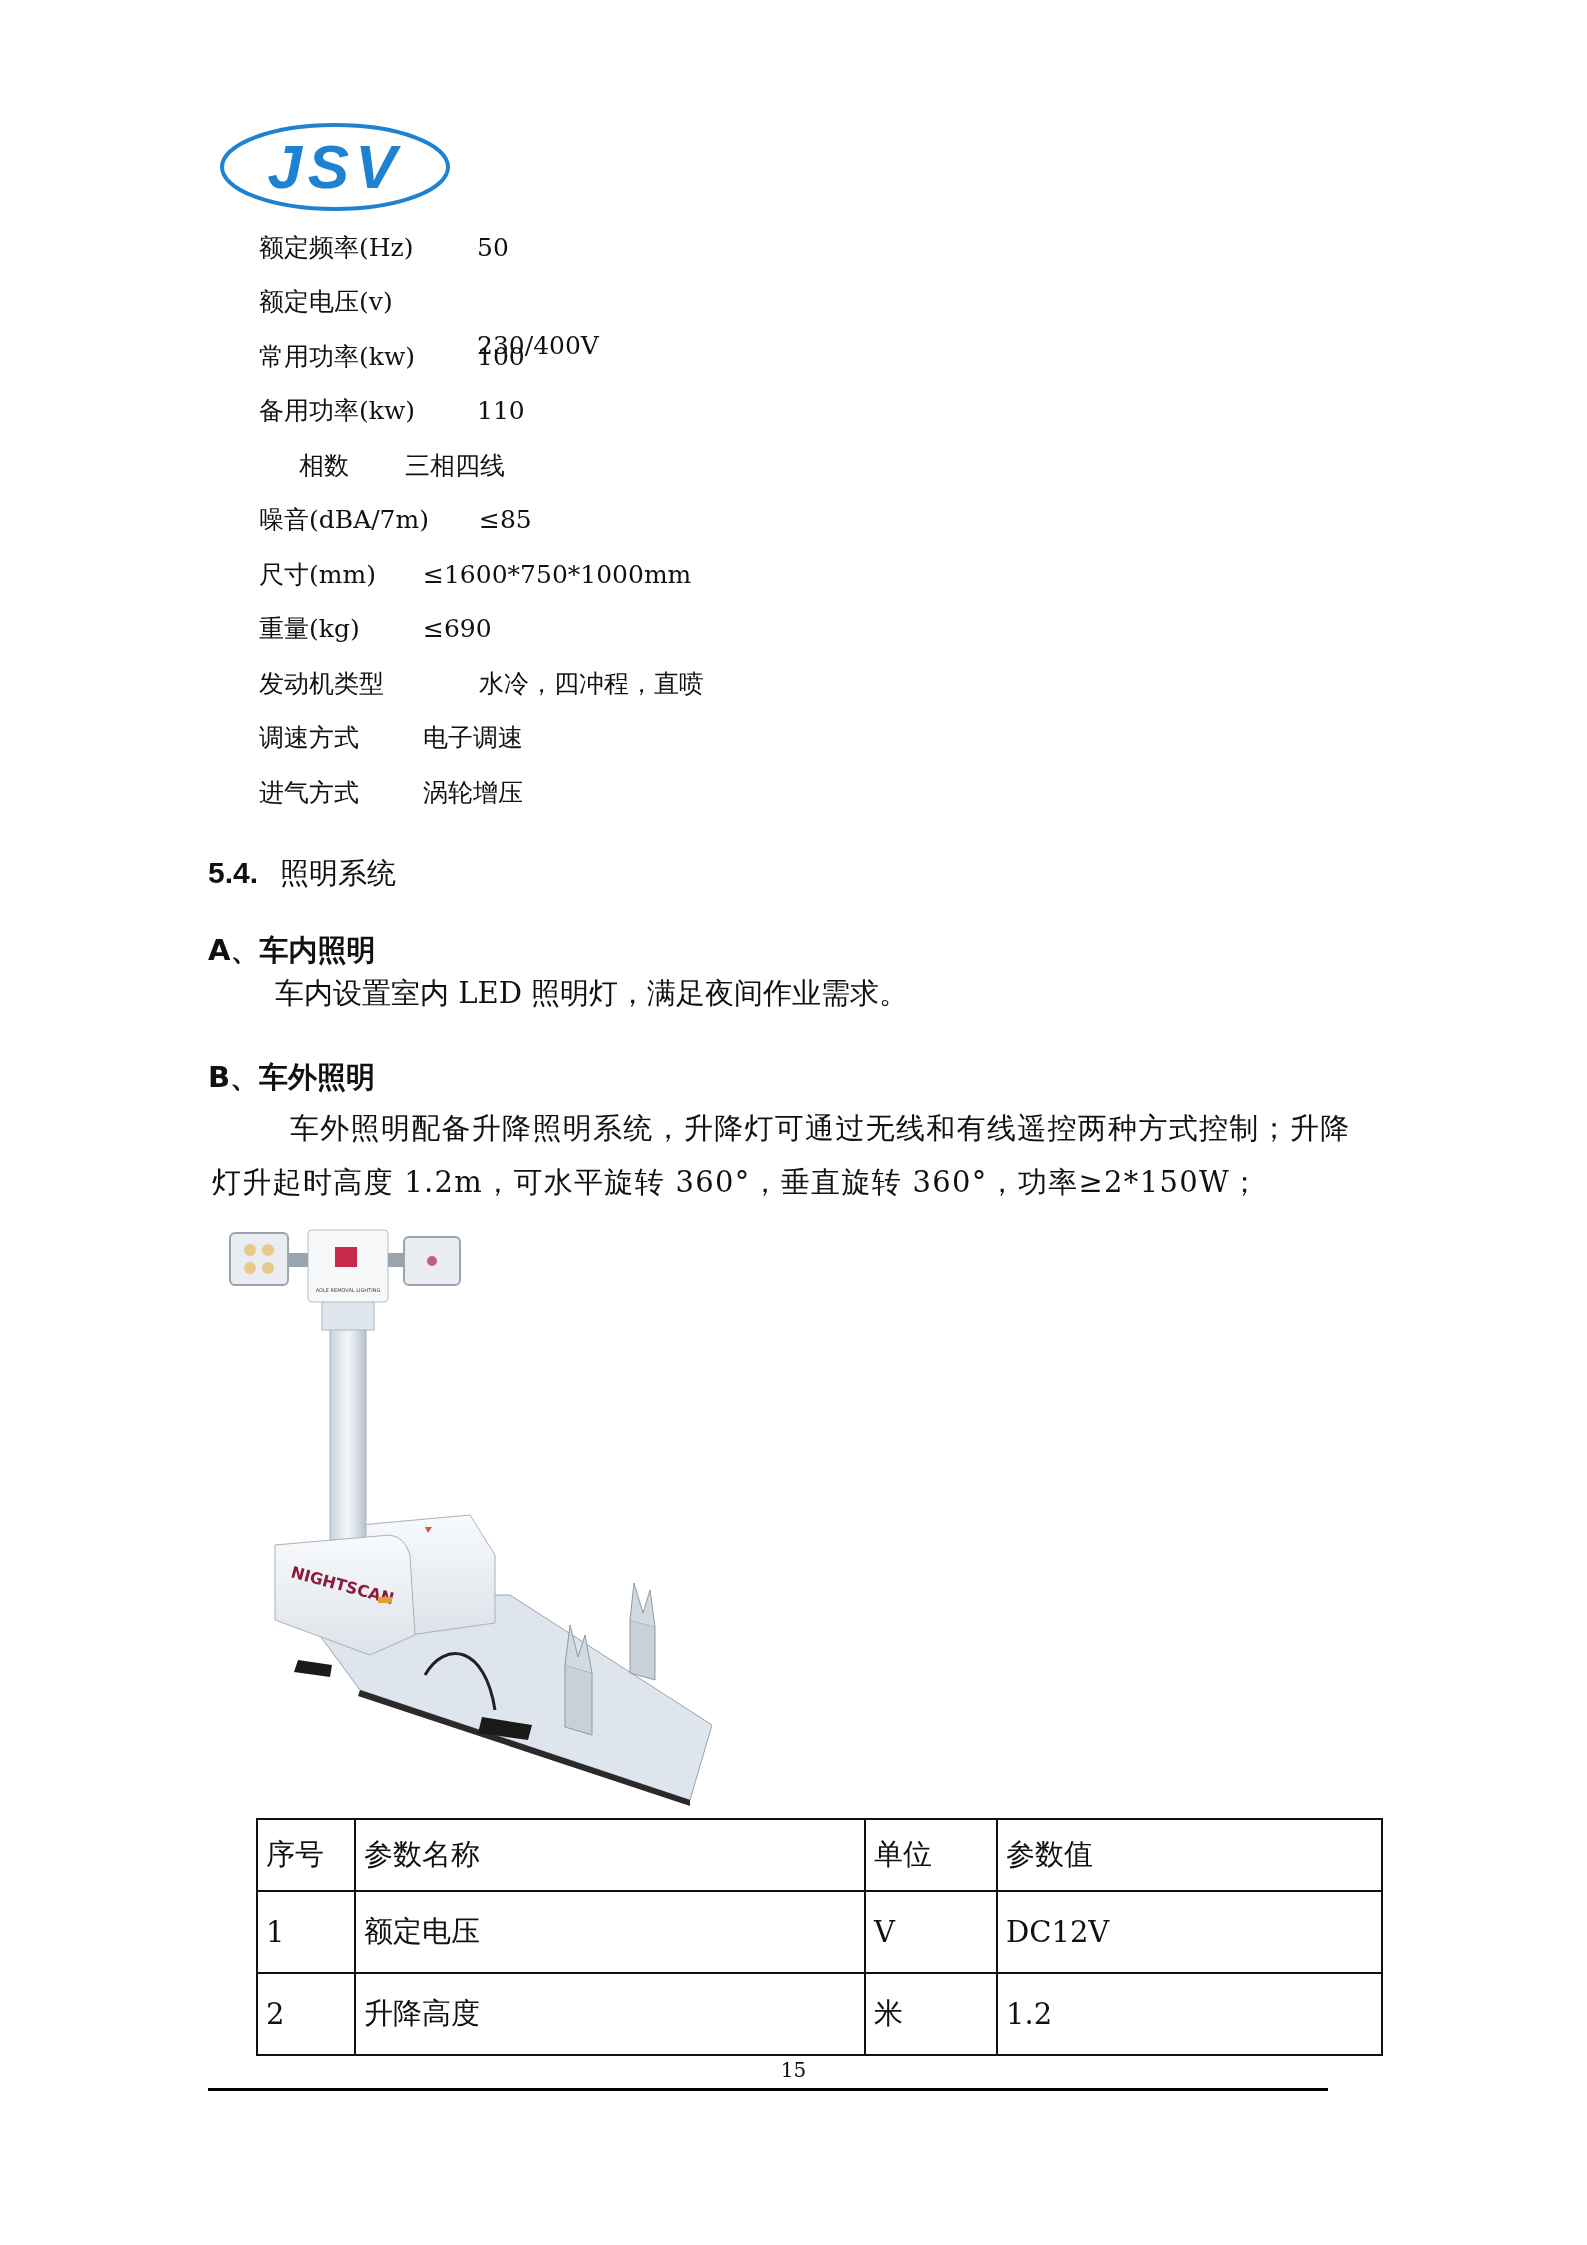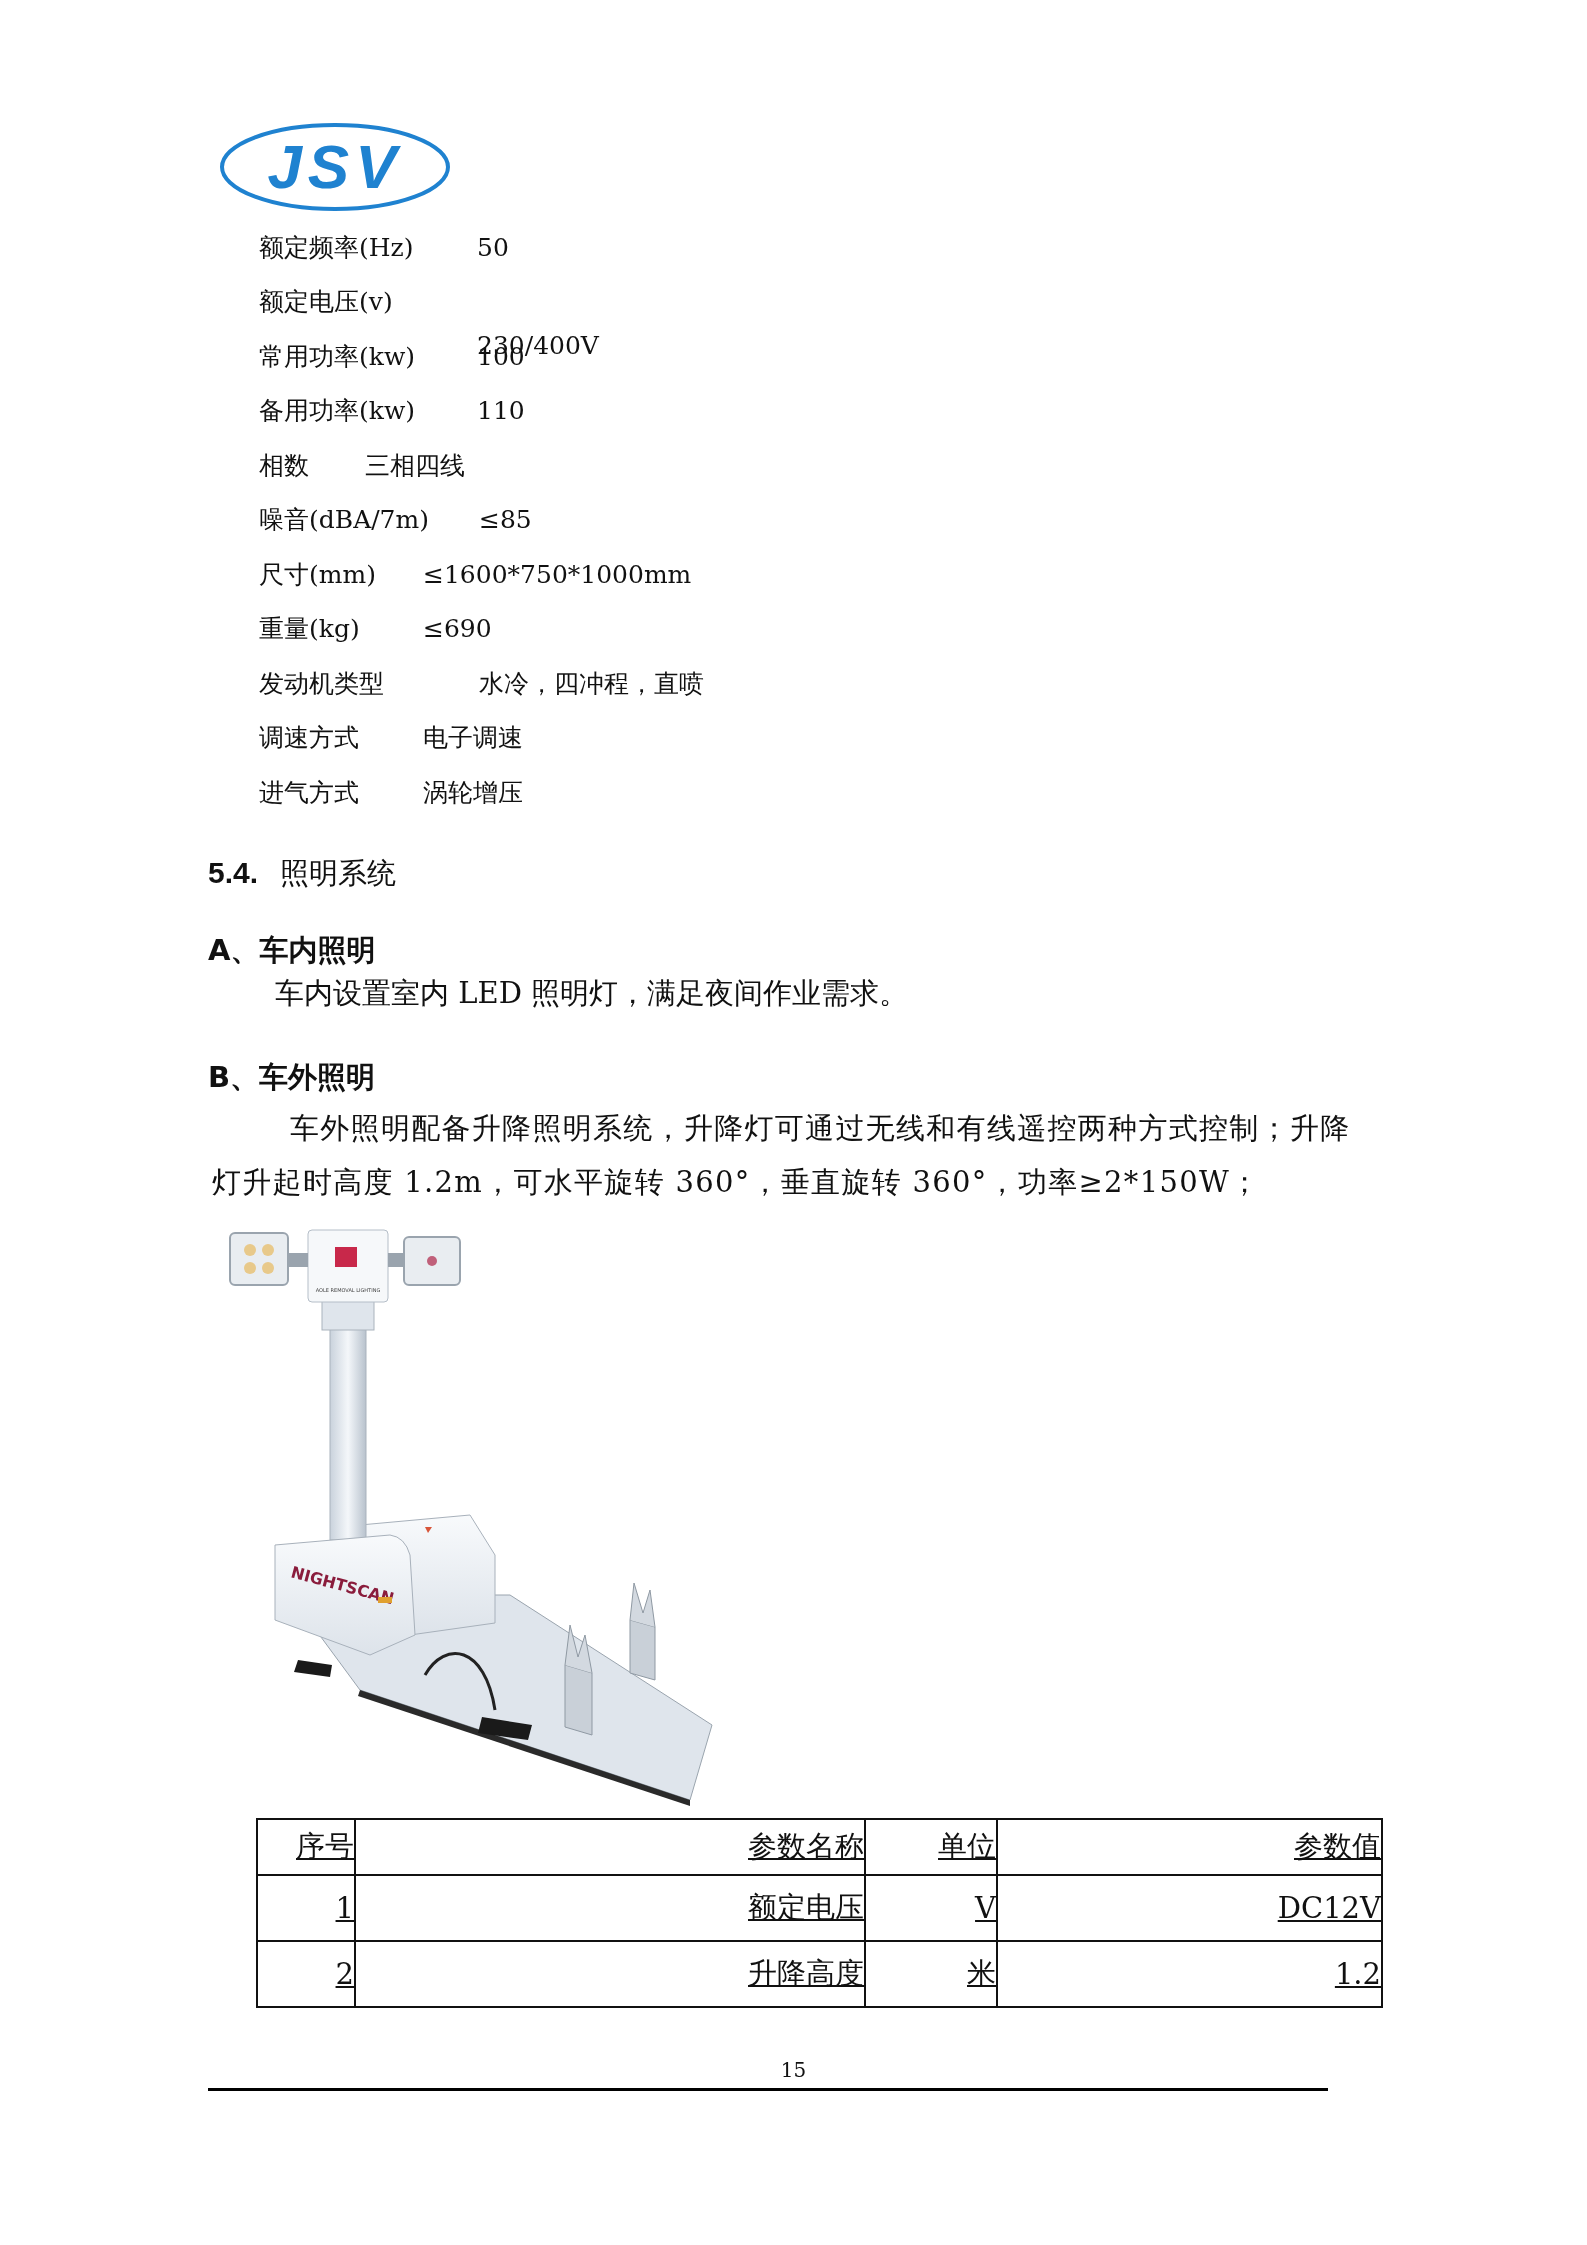--- a/index.html
+++ b/index.html
@@ -9,21 +9,21 @@
   .spec-row { position: absolute; left: 259px; height: 40px; line-height: 40px; font-size: 25px; white-space: nowrap; }
   .spec-row .val { position: absolute; top: 0; }
   .h2 { font-family: "Liberation Sans", "DejaVu Sans", sans-serif; font-weight: bold; font-size: 30px; }
   .h2 .t { font-family: "DejaVu Sans", sans-serif; font-weight: normal; margin-left: 22px; font-size: 29px; }
   .h3 { font-size: 29px; font-weight: bold; font-family: "DejaVu Sans", sans-serif; }
   .body-text { font-size: 29px; }
   .para { position: absolute; left: 212px; width: 1160px; font-size: 29px; line-height: 54px;
           text-indent: 78px; letter-spacing: 1.3px; white-space: normal; word-break: break-all; }
   table.params { position: absolute; left: 256px; top: 1818px; border-collapse: collapse;
                  font-size: 29px; }
-  table.params td { border: 2px solid #111; text-align: right; padding: 0; text-decoration: underline; }
+  table.params td { border: 2px solid #111; text-align: left; padding: 8px; }
   table.params tr.head td { height: 54px; }
   table.params tr.r td { height: 64px; }
   .footer-line { position: absolute; left: 208px; top: 2088px; width: 1120px; height: 3px; background: #000; }
   .page-num { position: absolute; left: 0; width: 1587px; top: 2058px; text-align: center; font-size: 20px; }
 </style>
 </head>
 <body>
 
 <div class="abs" style="left:218px;top:120px;width:234px;height:94px;">
   <svg width="234" height="94" viewBox="0 0 234 94">
@@ -42,21 +42,21 @@
     <span class="val" style="left:218px;margin-top:44px;">230/400V</span>
   </div>
   <div class="spec-row" style="top:337px;">
     <span>常用功率(kw)</span>
     <span class="val" style="left:218px;">100</span>
   </div>
   <div class="spec-row" style="top:391px;">
     <span>备用功率(kw)</span>
     <span class="val" style="left:218px;">110</span>
   </div>
-  <div class="spec-row" style="top:446px;">
+  <div class="spec-row" style="top:446px;margin-left:40px;">
     <span>相数</span>
     <span class="val" style="left:106px;">三相四线</span>
   </div>
   <div class="spec-row" style="top:500px;">
     <span>噪音(dBA/7m)</span>
     <span class="val" style="left:220px;">≤85</span>
   </div>
   <div class="spec-row" style="top:555px;">
     <span>尺寸(mm)</span>
     <span class="val" style="left:164px;">≤1600*750*1000mm</span>

